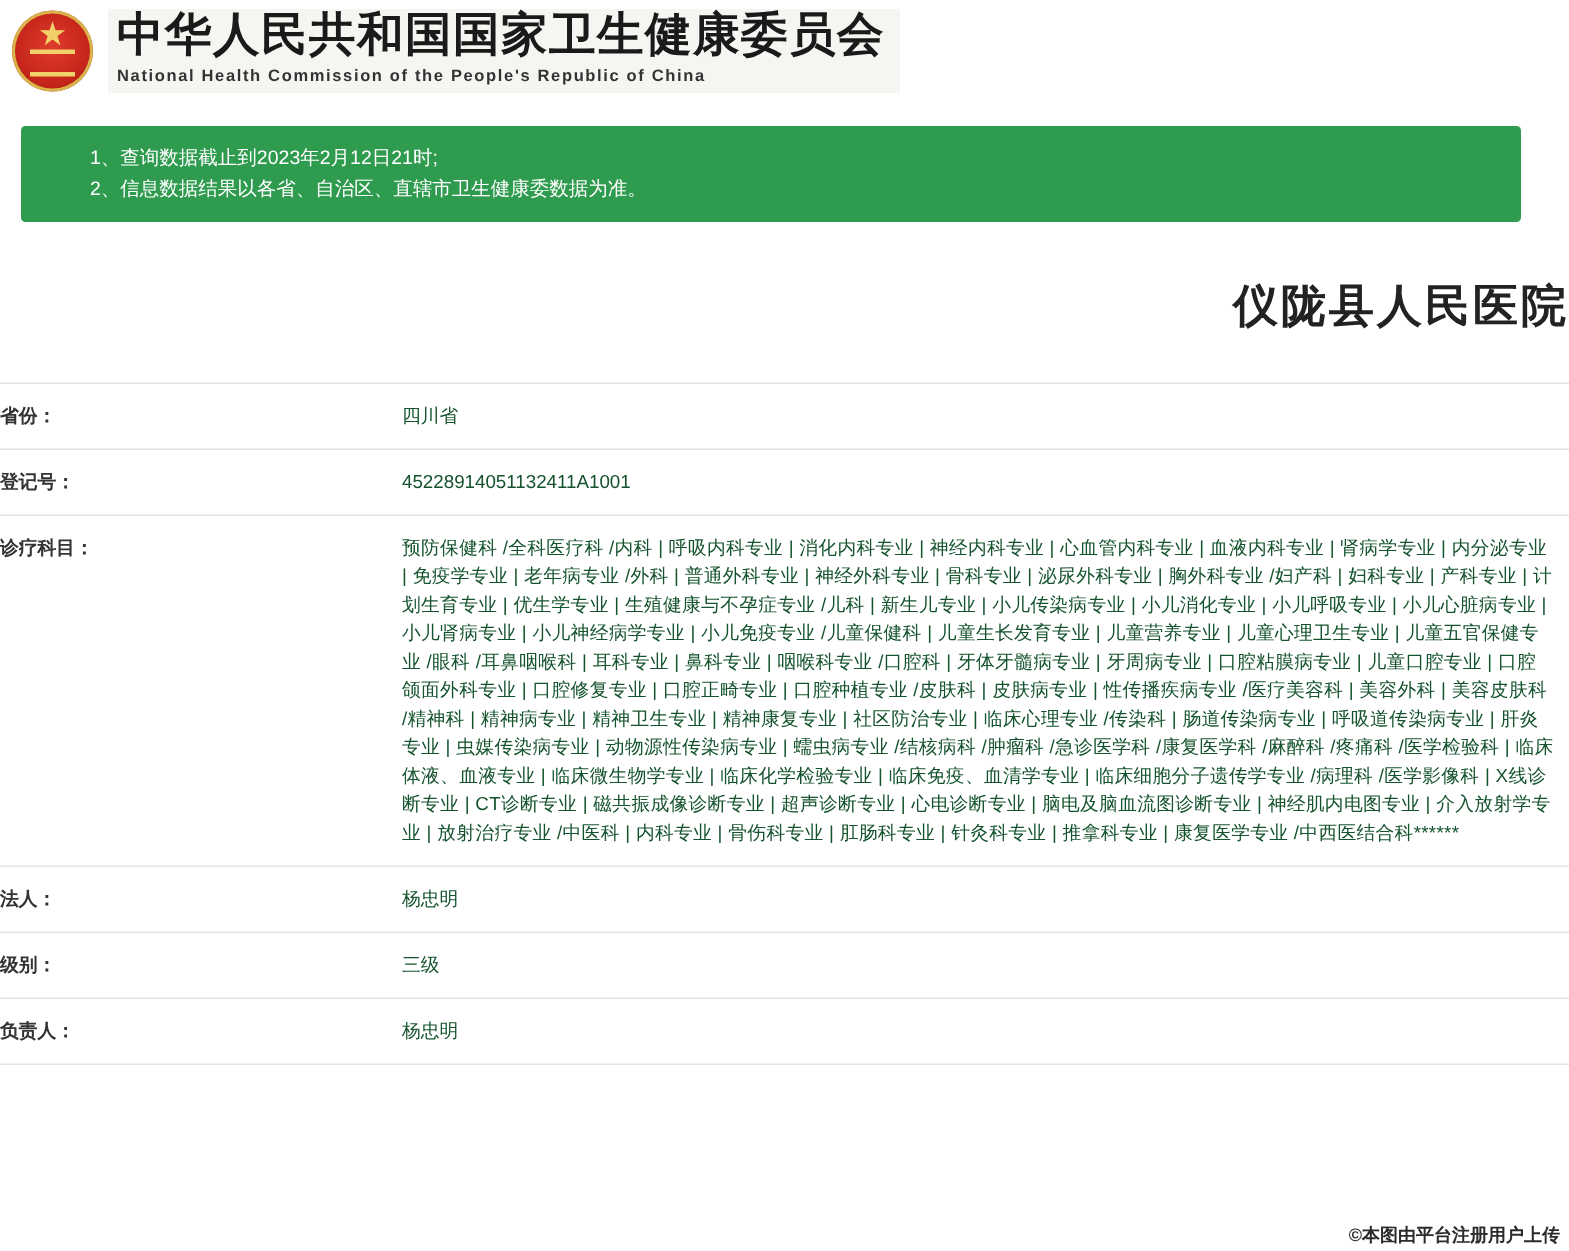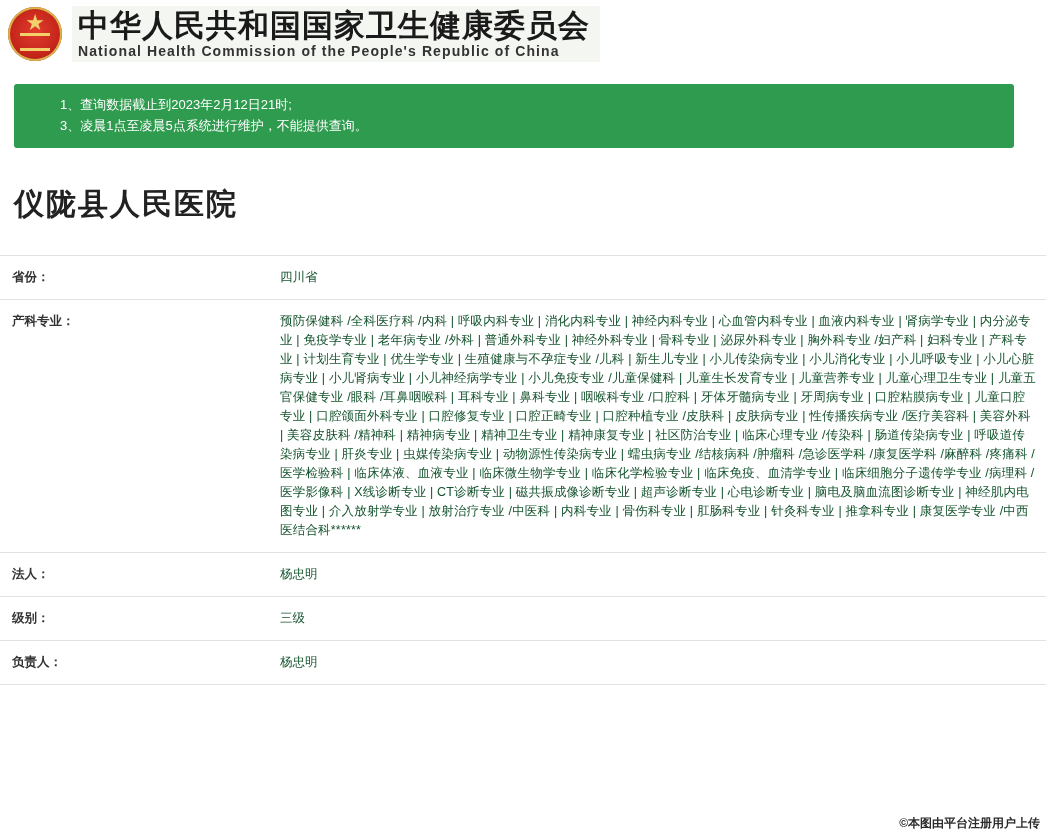--- a/index.html
+++ b/index.html
@@ -55,30 +55,30 @@
     height: 12px;
     border-top: 3px solid #f2d16b;
     border-bottom: 3px solid #f2d16b;
   }
   .title-block {
     margin-left: 10px;
     background: #f3f6f1;
     padding: 2px 10px 4px 6px;
   }
   .cn-title {
-    font-family: Liberation Serif, serif;
+    font-family: Liberation Mono, monospace;
     font-size: 31px;
     font-weight: bold;
     color: #1a1a1a;
     letter-spacing: 1px;
     line-height: 36px;
     white-space: nowrap;
   }
   .en-title {
-    font-size: 14px;
+    font-size: 11px;
     font-weight: bold;
     color: #333;
     letter-spacing: 1.1px;
     line-height: 14px;
     white-space: nowrap;
   }
 
   
   .notice-wrap {
     padding: 16px 32px 0 14px;
@@ -91,28 +91,27 @@
   }
   .notice-line {
     font-size: 13px;
     line-height: 21px;
     padding-left: 46px;
     white-space: nowrap;
   }
 
   
   .hospital-name {
-    text-align: left;
+    text-align: right;
     font-family: Liberation Serif, serif;
     font-size: 30px;
     font-weight: bold;
     color: #222;
     letter-spacing: 2px;
     padding: 36px 0 30px 0;
-    margin-left: 14px;
   }
 
   
   .info-table {
     width: 100%;
     border-collapse: collapse;
     table-layout: fixed;
     position: relative;
     z-index: 2;
   }
@@ -124,21 +123,21 @@
     vertical-align: top;
     padding: 12px 10px 12px 12px;
     font-size: 12.5px;
     line-height: 19px;
   }
   td.label {
     width: 246px;
     font-weight: bold;
     color: #333;
     background: #ffffff;
-    padding-left: 12px;
+    padding-left: 0;
   }
   td.value {
     color: #14532d;
     background: #ffffff;
   }
   .dept-text {
     line-height: 20px;
     letter-spacing: 0.2px;
     word-break: break-all;
   }
@@ -174,38 +173,42 @@
   <div class="emblem"></div>
   <div class="title-block">
     <div class="cn-title">中华人民共和国国家卫生健康委员会</div>
     <div class="en-title">National Health Commission of the People's Republic of China</div>
   </div>
 </div>
 
 <div class="notice-wrap">
   <div class="notice">
     <div class="notice-line">1、查询数据截止到2023年2月12日21时;</div>
-    <div class="notice-line">3、凌晨1点至凌晨5点系统进行维护，不能提供查询。</div>
+    <div class="notice-line">2、信息数据结果以各省、自治区、直辖市卫生健康委数据为准。</div>
   </div>
 </div>
 
 <div class="hospital-name">仪陇县人民医院</div>
 
 <div class="wm wm-1">康无忧</div>
 <div class="wm wm-2">康无忧</div>
 <div class="wm wm-3">小心谨慎</div>
 
 <table class="info-table">
   <tbody>
     <tr>
       <td class="label">省份：</td>
       <td class="value">四川省</td>
     </tr>
     <tr>
-      <td class="label">产科专业：</td>
+      <td class="label">登记号：</td>
+      <td class="value">45228914051132411A1001</td>
+    </tr>
+    <tr>
+      <td class="label">诊疗科目：</td>
       <td class="value dept-text">预防保健科 /全科医疗科 /内科 | 呼吸内科专业 | 消化内科专业 | 神经内科专业 | 心血管内科专业 | 血液内科专业 | 肾病学专业 | 内分泌专业 | 免疫学专业 | 老年病专业 /外科 | 普通外科专业 | 神经外科专业 | 骨科专业 | 泌尿外科专业 | 胸外科专业 /妇产科 | 妇科专业 | 产科专业 | 计划生育专业 | 优生学专业 | 生殖健康与不孕症专业 /儿科 | 新生儿专业 | 小儿传染病专业 | 小儿消化专业 | 小儿呼吸专业 | 小儿心脏病专业 | 小儿肾病专业 | 小儿神经病学专业 | 小儿免疫专业 /儿童保健科 | 儿童生长发育专业 | 儿童营养专业 | 儿童心理卫生专业 | 儿童五官保健专业 /眼科 /耳鼻咽喉科 | 耳科专业 | 鼻科专业 | 咽喉科专业 /口腔科 | 牙体牙髓病专业 | 牙周病专业 | 口腔粘膜病专业 | 儿童口腔专业 | 口腔颌面外科专业 | 口腔修复专业 | 口腔正畸专业 | 口腔种植专业 /皮肤科 | 皮肤病专业 | 性传播疾病专业 /医疗美容科 | 美容外科 | 美容皮肤科 /精神科 | 精神病专业 | 精神卫生专业 | 精神康复专业 | 社区防治专业 | 临床心理专业 /传染科 | 肠道传染病专业 | 呼吸道传染病专业 | 肝炎专业 | 虫媒传染病专业 | 动物源性传染病专业 | 蠕虫病专业 /结核病科 /肿瘤科 /急诊医学科 /康复医学科 /麻醉科 /疼痛科 /医学检验科 | 临床体液、血液专业 | 临床微生物学专业 | 临床化学检验专业 | 临床免疫、血清学专业 | 临床细胞分子遗传学专业 /病理科 /医学影像科 | X线诊断专业 | CT诊断专业 | 磁共振成像诊断专业 | 超声诊断专业 | 心电诊断专业 | 脑电及脑血流图诊断专业 | 神经肌内电图专业 | 介入放射学专业 | 放射治疗专业 /中医科 | 内科专业 | 骨伤科专业 | 肛肠科专业 | 针灸科专业 | 推拿科专业 | 康复医学专业 /中西医结合科******</td>
     </tr>
     <tr>
       <td class="label">法人：</td>
       <td class="value">杨忠明</td>
     </tr>
     <tr>
       <td class="label">级别：</td>
       <td class="value">三级</td>
     </tr>

